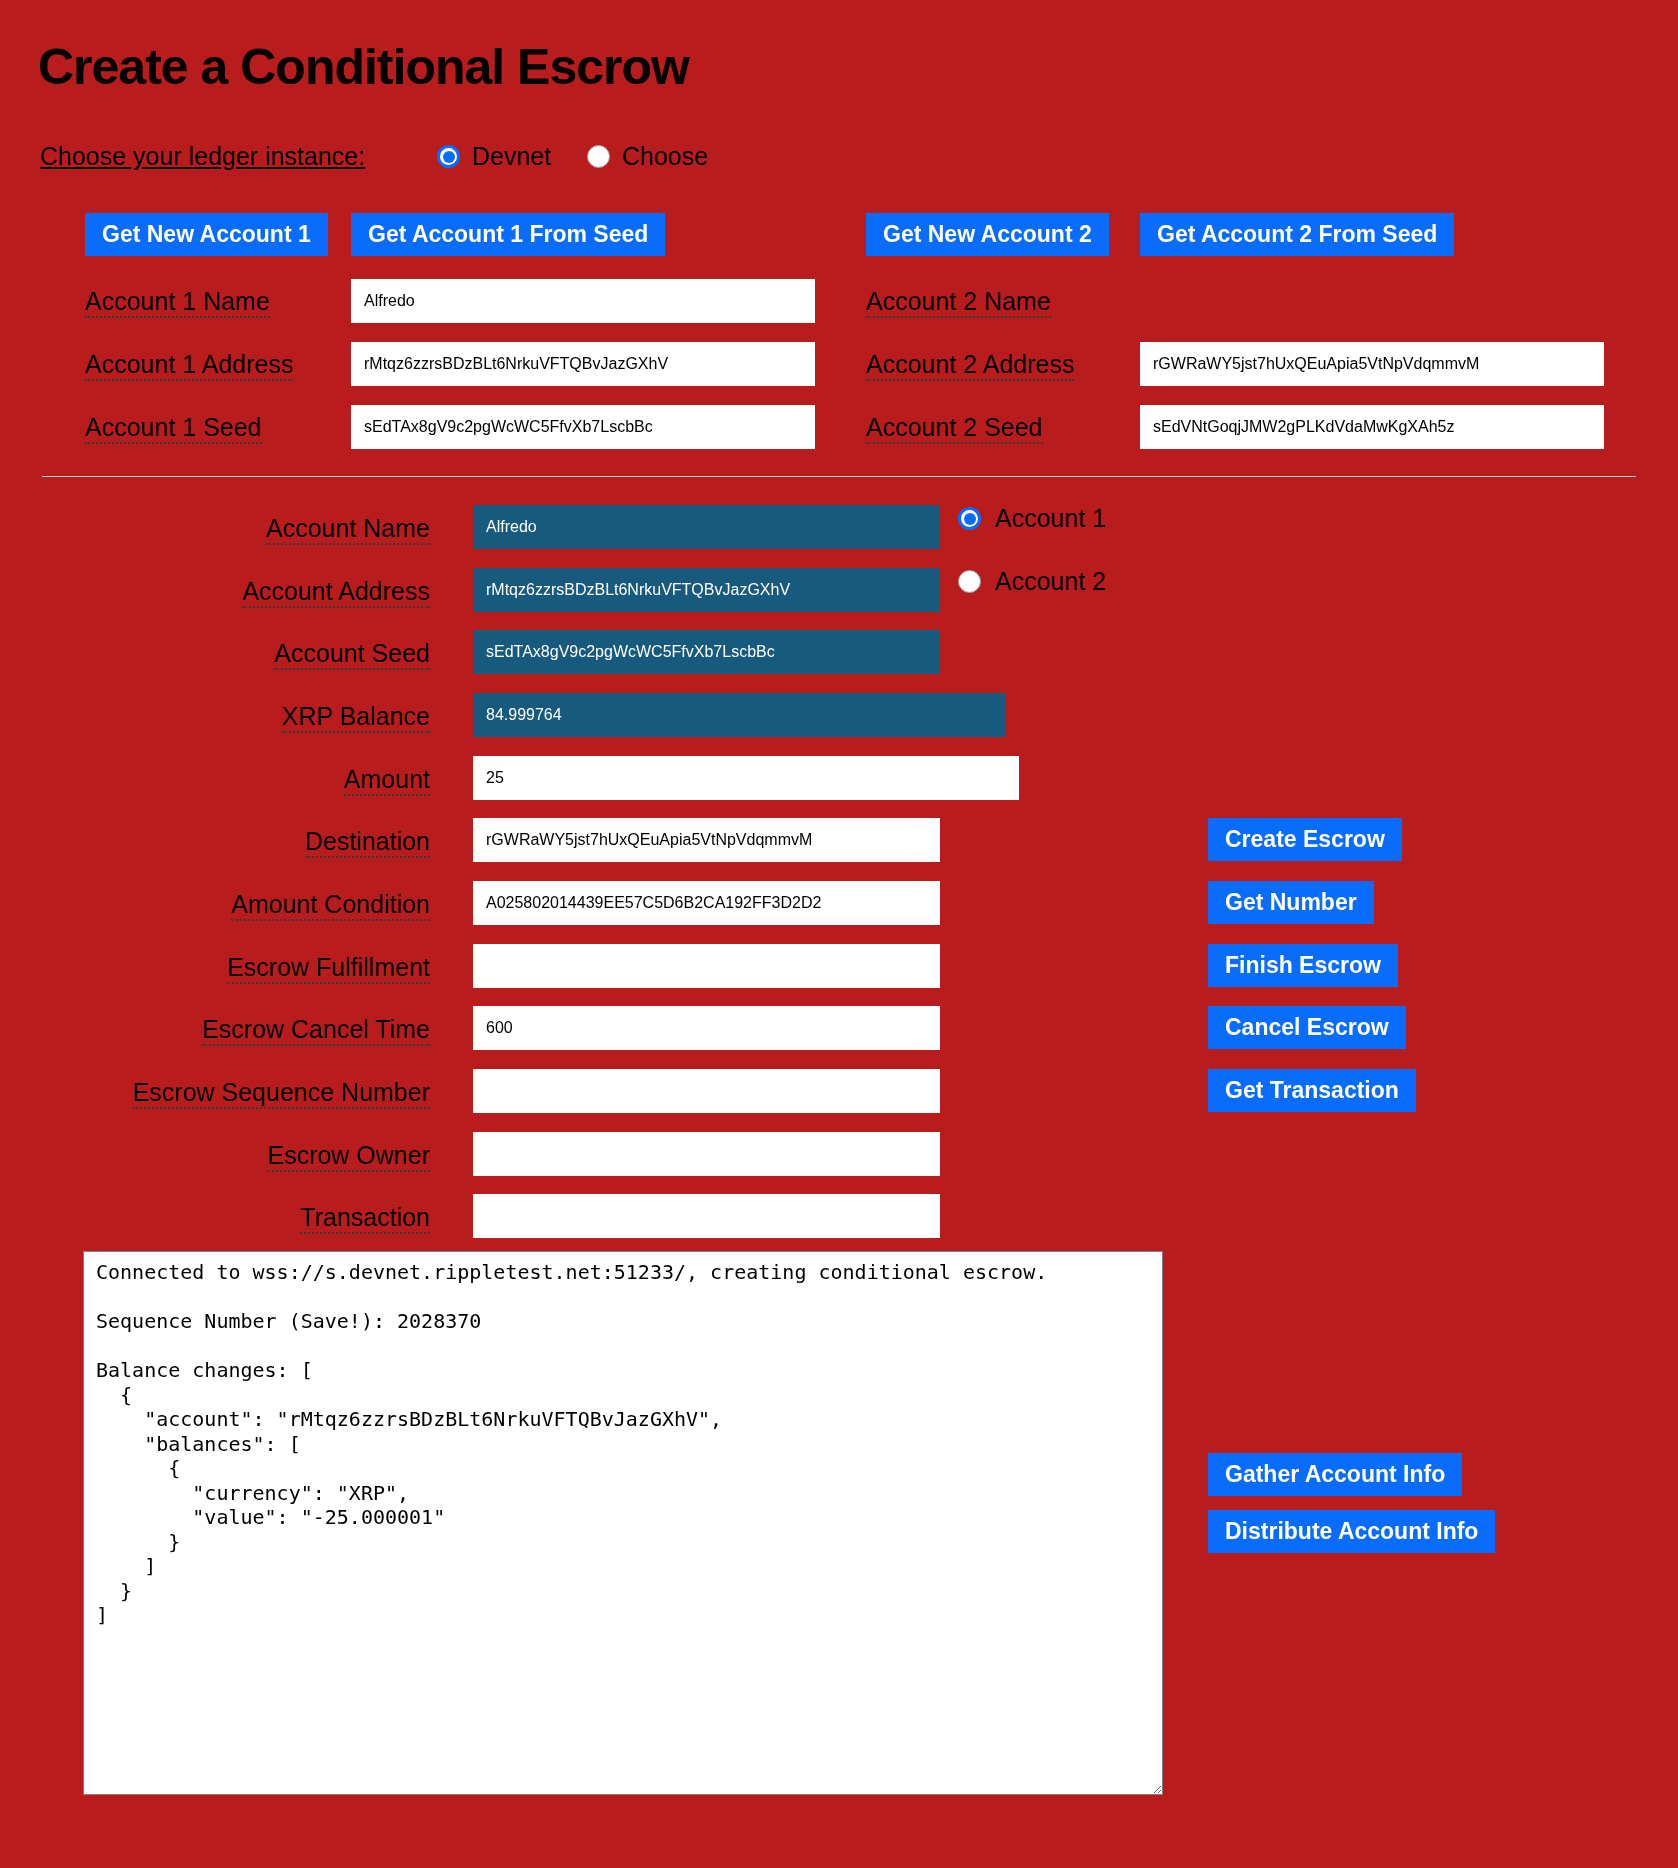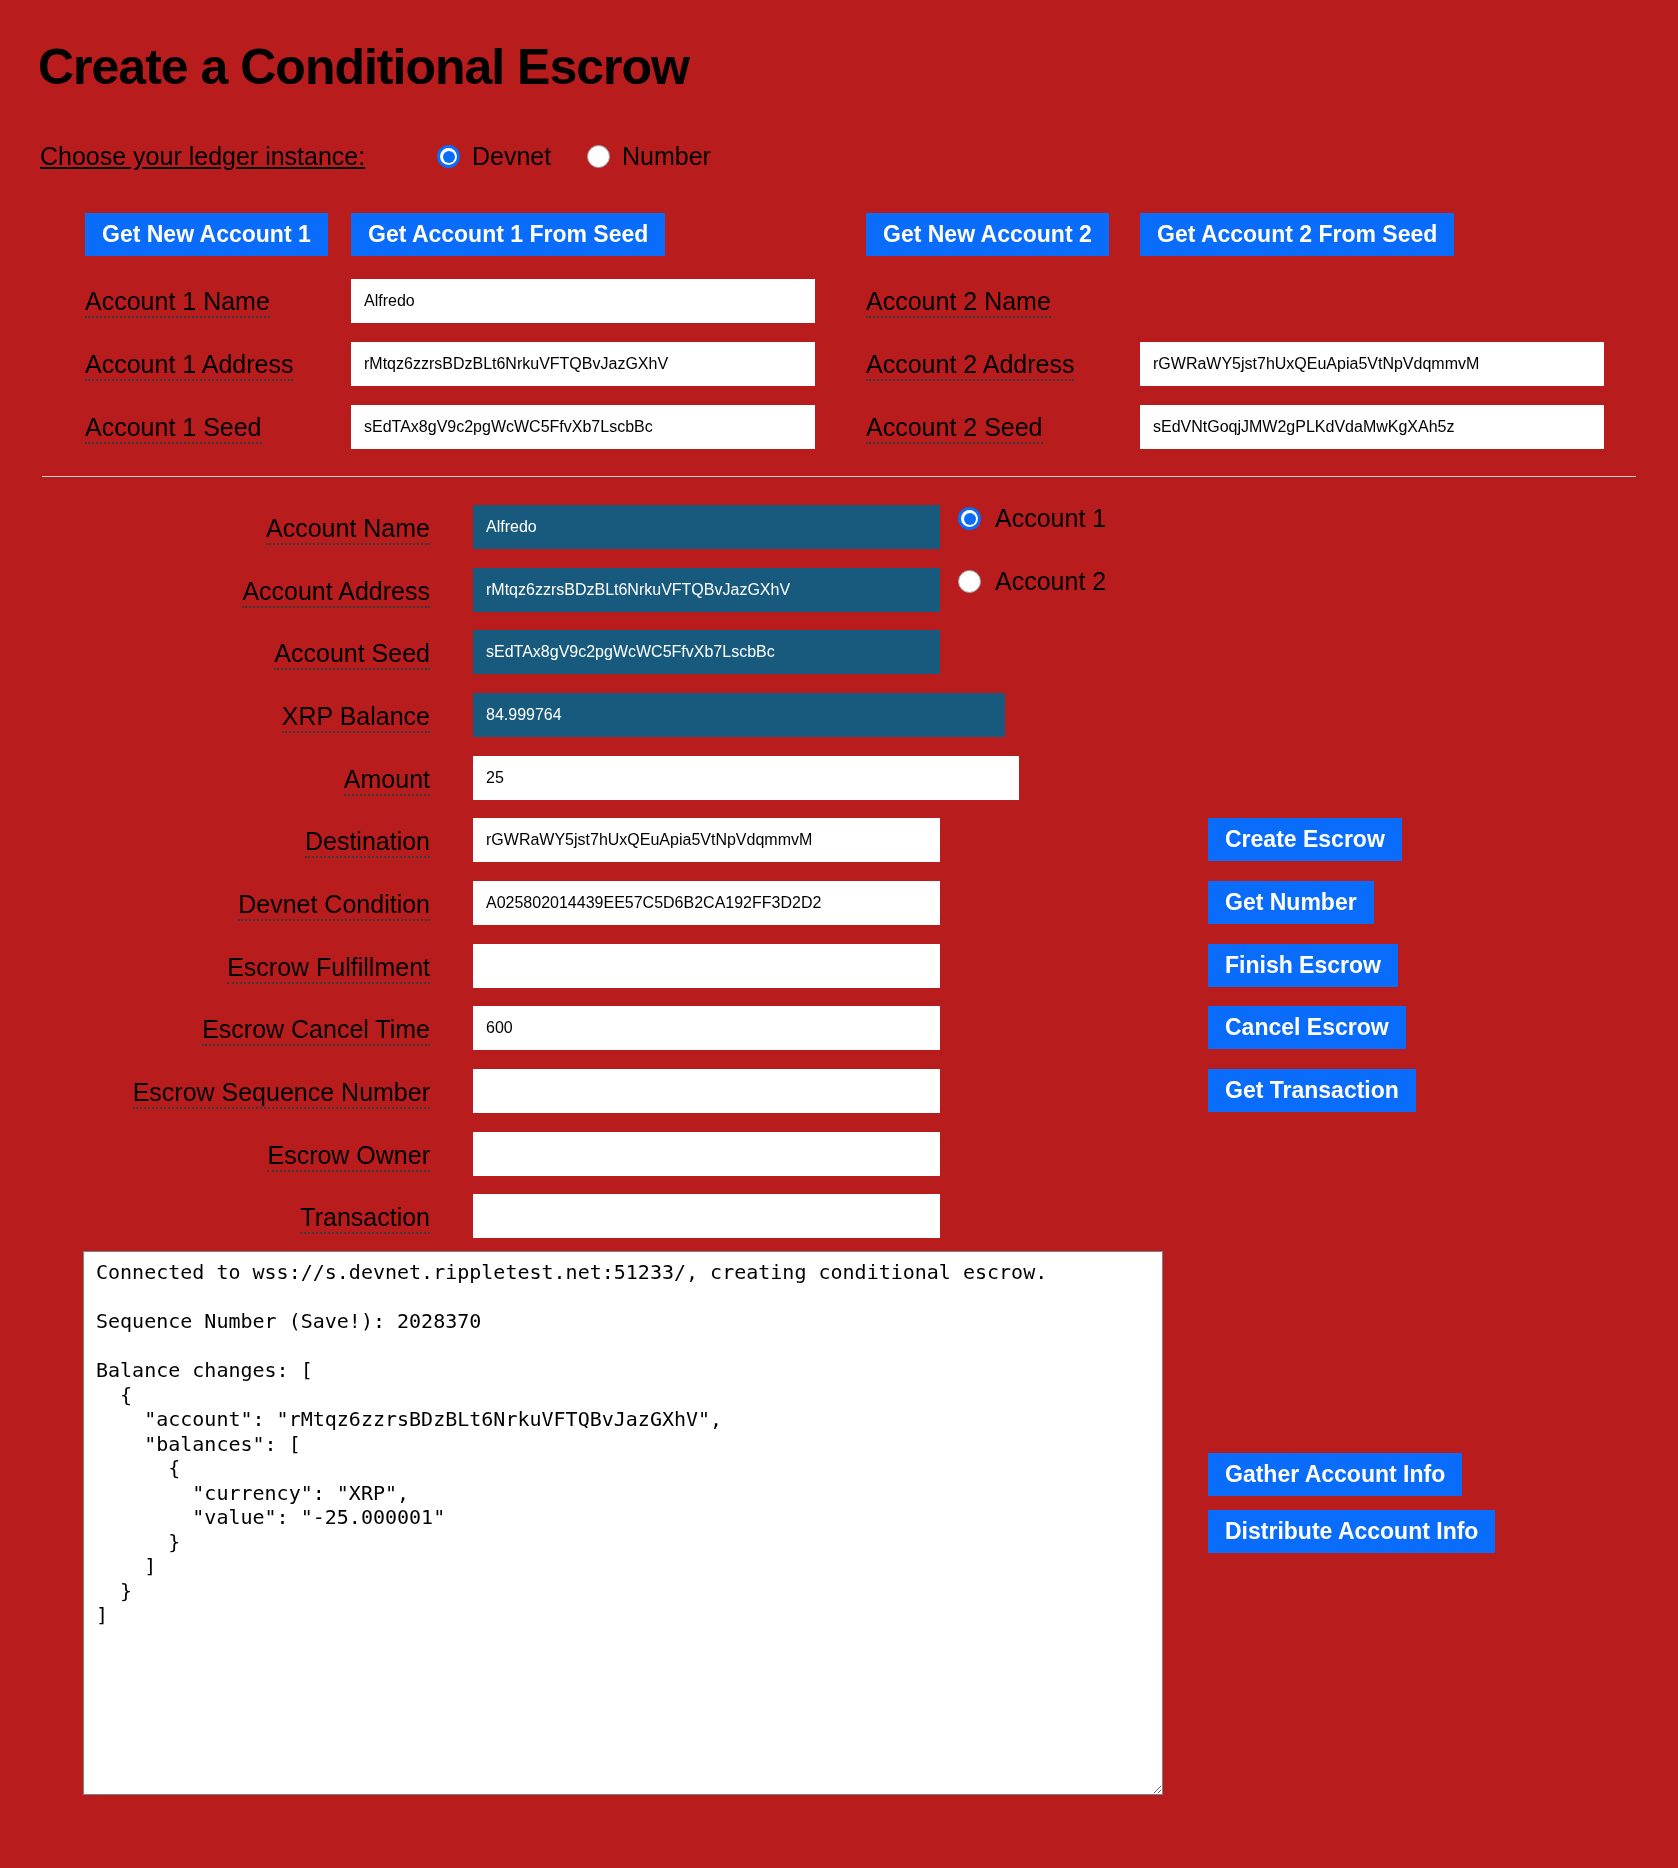--- a/index.html
+++ b/index.html
@@ -50,21 +50,21 @@
 <body>
 
 <div class="app">
 
   <h1 class="page-title" style="left:38px; top:38px;">Create a Conditional Escrow</h1>
 
   <span class="abs ledger-label" style="left:40px; top:142px;">Choose your ledger instance: </span>
   <span class="radio checked" style="left:437px; top:145px;"></span>
   <span class="radio-label" style="left:472px; top:142px;">Devnet</span>
   <span class="radio" style="left:587px; top:145px;"></span>
-  <span class="radio-label" style="left:622px; top:142px;">Number</span>
+  <span class="radio-label" style="left:622px; top:142px;">Choose</span>
 
   <button class="btn" style="left:85px; top:213px;">Get New Account 1</button>
   <button class="btn" style="left:351px; top:213px;">Get Account 1 From Seed</button>
   <button class="btn" style="left:866px; top:213px;">Get New Account 2</button>
   <button class="btn" style="left:1140px; top:213px;">Get Account 2 From Seed</button>
 
   <span class="field-label" style="left:85px; top:287px;">Account 1 Name</span>
   <input class="inp" style="left: 351px; top: 279px; width: 464px;" value="Alfredo">
   <span class="field-label" style="left:85px; top:350px;">Account 1 Address</span>
   <input class="inp" style="left: 351px; top: 342px; width: 464px;" value="rMtqz6zzrsBDzBLt6NrkuVFTQBvJazGXhV">
@@ -90,21 +90,21 @@
 
   <span class="field-label ralign" style="right:1248px; top:702px;">XRP Balance</span>
   <input class="inp teal" style="left: 473px; top: 693px; width: 532px;" value="84.999764">
 
   <span class="field-label ralign" style="right:1248px; top:765px;">Amount</span>
   <input class="inp" style="left: 473px; top: 756px; width: 546px;" value="25">
 
   <span class="field-label ralign" style="right:1248px; top:827px;">Destination</span>
   <input class="inp" style="left: 473px; top: 818px; width: 467px;" value="rGWRaWY5jst7hUxQEuApia5VtNpVdqmmvM">
 
-  <span class="field-label ralign" style="right:1248px; top:890px;">Devnet Condition</span>
+  <span class="field-label ralign" style="right:1248px; top:890px;">Amount Condition</span>
   <input class="inp" style="left: 473px; top: 881px; width: 467px;" value="A025802014439EE57C5D6B2CA192FF3D2D2">
 
   <span class="field-label ralign" style="right:1248px; top:953px;">Escrow Fulfillment</span>
   <input class="inp" style="left: 473px; top: 944px; width: 467px;" value="">
 
   <span class="field-label ralign" style="right:1248px; top:1015px;">Escrow Cancel Time</span>
   <input class="inp" style="left: 473px; top: 1006px; width: 467px;" value="600">
 
   <span class="field-label ralign" style="right:1248px; top:1078px;">Escrow Sequence Number</span>
   <input class="inp" style="left: 473px; top: 1069px; width: 467px;" value="">

